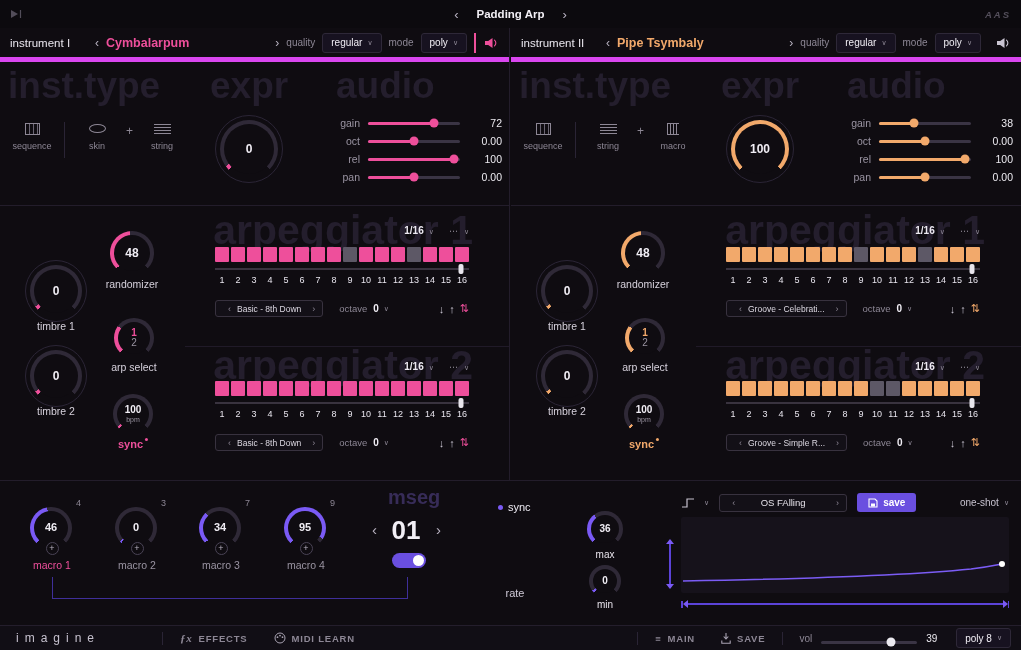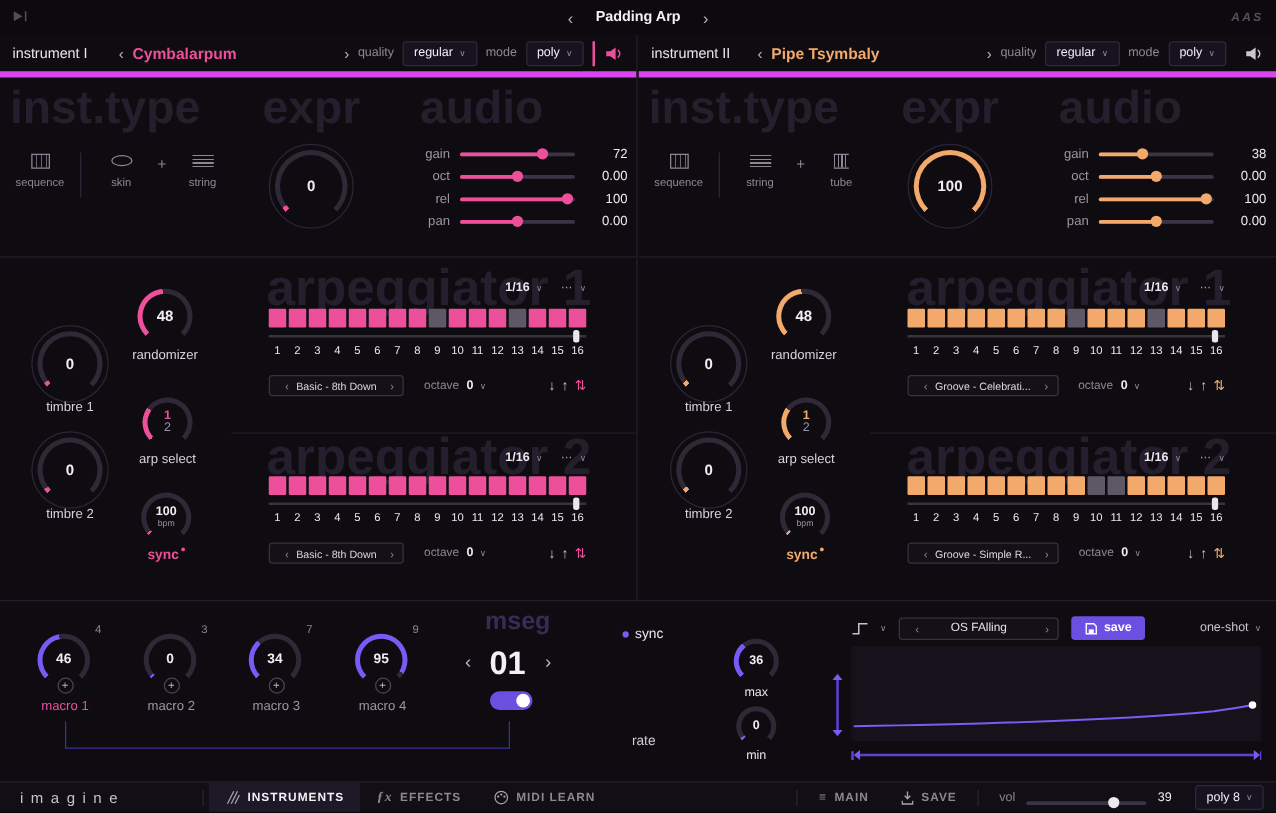--- a/index.html
+++ b/index.html
@@ -459,21 +459,21 @@
           <span class="t-ic">
               <span class="i-lines"></span>
             </span>
           <span class="t-label">string</span>
         </div>
         <span class="t-plus">+</span>
         <div class="type-item">
           <span class="t-ic">
               <span class="i-tube"></span>
             </span>
-          <span class="t-label">tube</span>
+          <span class="t-label">macro</span>
         </div>
       </div>
       <div class="knob knob-ring" style="left: 220px; top: 58px; --s: 58px; background: conic-gradient(from 225deg, rgb(242, 169, 107) 0deg, rgb(242, 169, 107) 270deg, rgb(47, 41, 55) 270deg, rgb(47, 41, 55) 270deg, transparent 270deg, transparent 360deg);">
         <div class="k-in">
             <span class="k-val">100</span>
           </div>
       </div>
       <div class="audio-rows">
         <div class="sl-row">
             <span class="sl-label">gain</span>
@@ -779,26 +779,20 @@
       <span class="tri-left"></span>
       <span class="bar"></span>
       <span class="tri-right"></span>
       <span class="tick"></span>
     </div>
   </div>
 
   <div class="bottombar">
     <div class="logo">imagine</div>
     <div class="bb-sep"></div>
-    <div class="bb-tab active">
-      <svg width="12" height="12" viewBox="0 0 12 12">
-          <path d="M2 11L7 1M5 11L10 1M8 11L11.5 4" stroke="currentColor" stroke-width="1" fill="none"></path>
-        </svg>
-      <span>INSTRUMENTS</span>
-    </div>
     <div class="bb-tab">
       <i class="fxi">ƒx</i>
       <span>EFFECTS</span>
     </div>
     <div class="bb-tab">
       <svg width="12" height="12" viewBox="0 0 12 12">
           <circle cx="6" cy="6" r="5" fill="none" stroke="currentColor"></circle>
           <circle cx="3.5" cy="5.2" r=".9" fill="currentColor"></circle>
           <circle cx="6" cy="3.6" r=".9" fill="currentColor"></circle>
           <circle cx="8.5" cy="5.2" r=".9" fill="currentColor"></circle>

